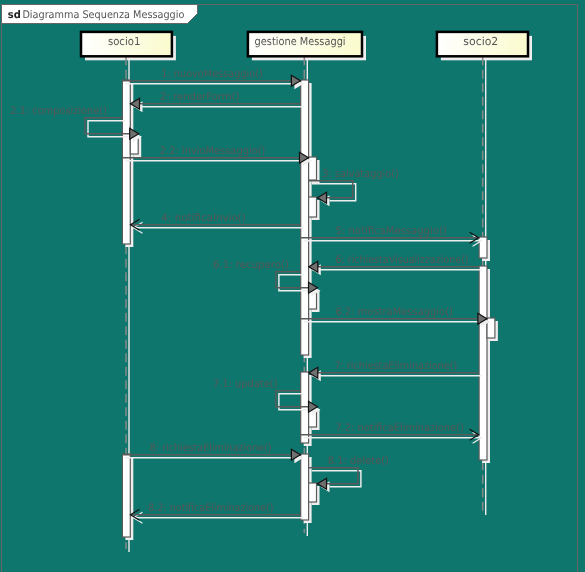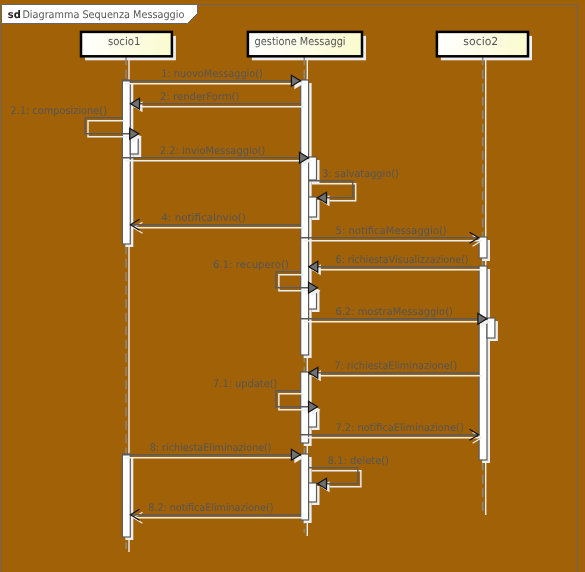--- a/index.html
+++ b/index.html
@@ -1,18 +1,18 @@
 <!DOCTYPE html>
 <html><head>
 <meta charset="utf-8">
 <title>Diagramma Sequenza Messaggio</title>
 <style>
   html,body{margin:0;padding:0;background:#ffffff;}
   body{width:585px;height:572px;overflow:hidden;font-family:"DejaVu Sans",sans-serif;}
-  #stage{position:relative;width:585px;height:572px;background:#a16207;}
+  #stage{position:relative;width:585px;height:572px;background:#0f766e;}
   svg text{-webkit-font-smoothing:antialiased;text-rendering:geometricPrecision;}
   svg#diag{will-change:transform;}
   svg#diag{display:block;position:absolute;left:0;top:0;}
   text{dominant-baseline:alphabetic;}
   .msg-label{font-family:"DejaVu Sans",sans-serif;font-size:10.4px;fill:#555555;}
   .ll-label{font-family:"DejaVu Sans",sans-serif;font-size:11px;fill:#555555;}
   .frame-kind{font-family:"DejaVu Sans",sans-serif;font-size:10.5px;font-weight:bold;fill:#222222;}
   .frame-title{font-family:"DejaVu Sans",sans-serif;font-size:10.5px;fill:#555555;}
 </style>
 </head>

